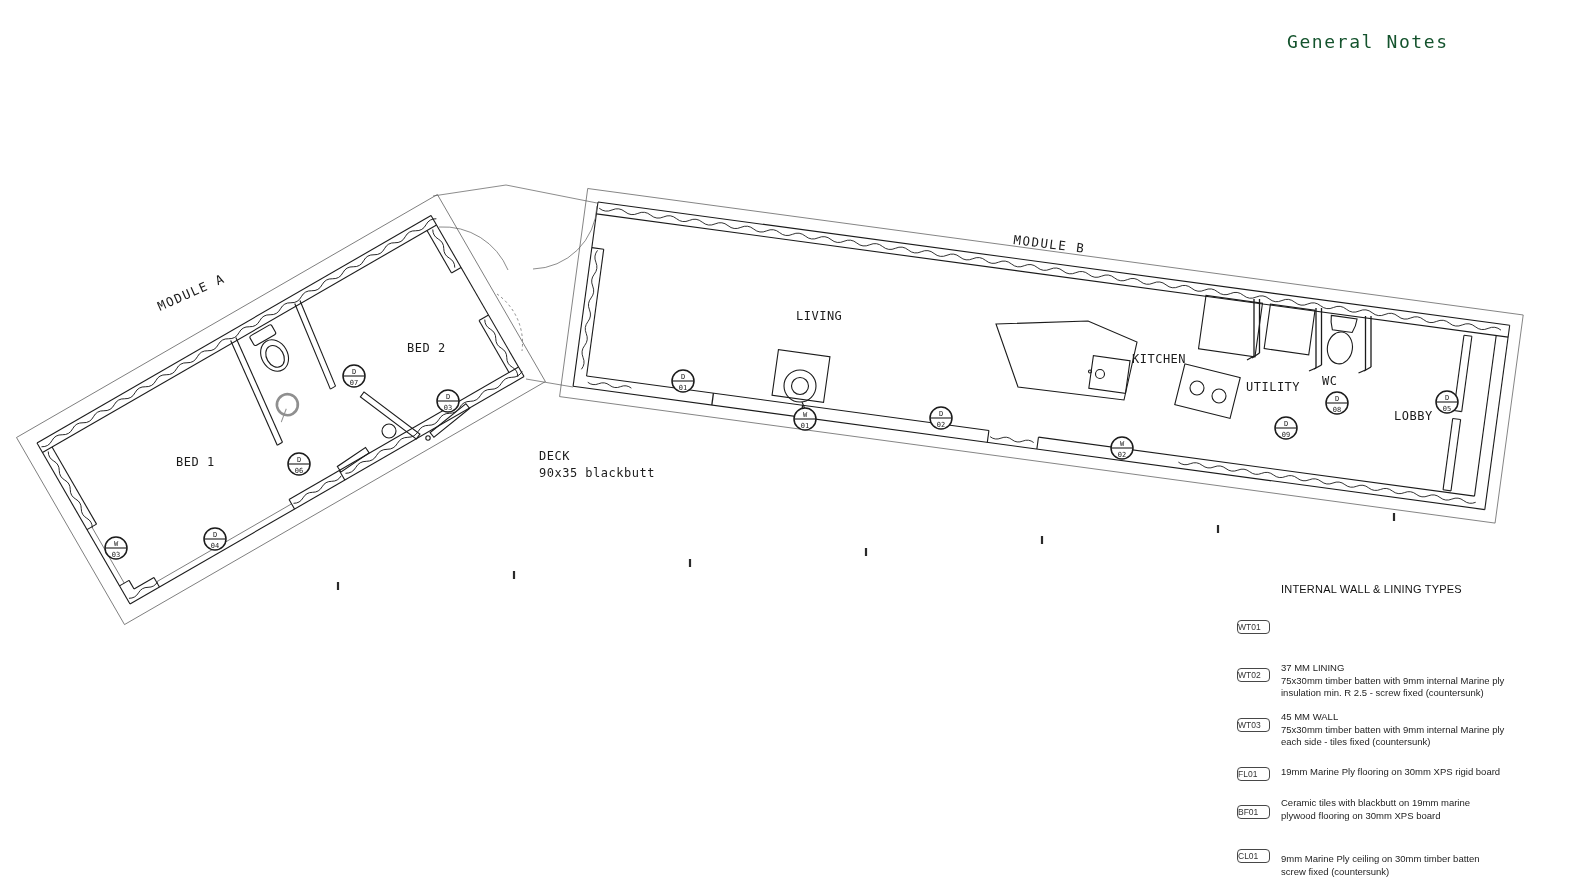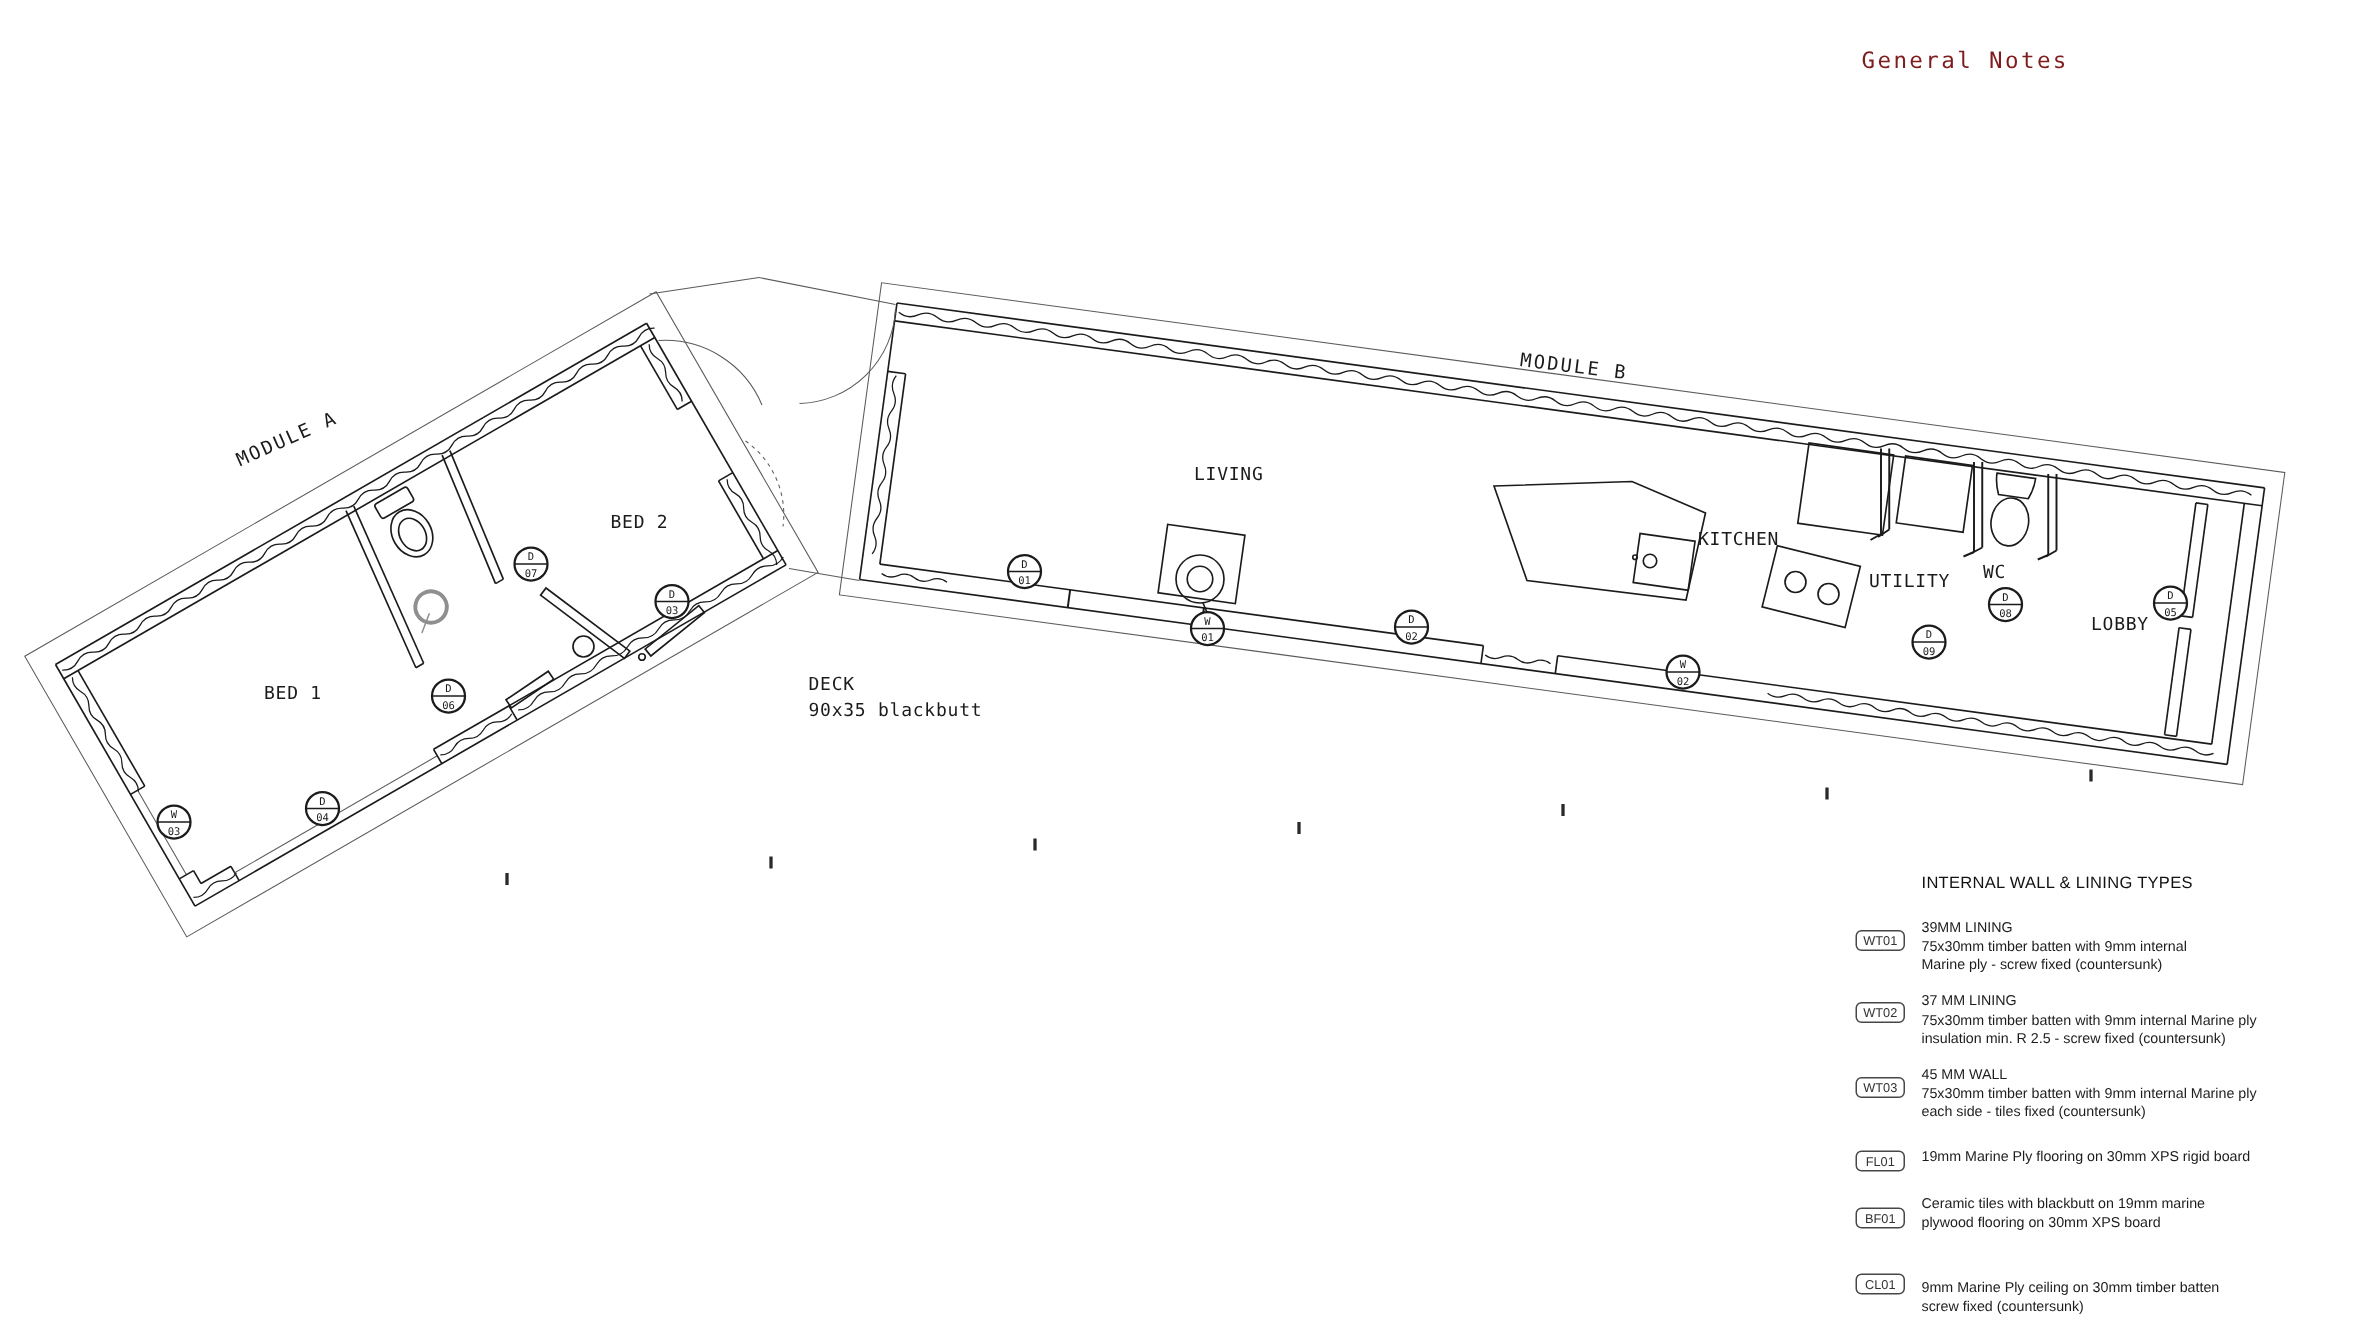--- a/index.html
+++ b/index.html
@@ -14,26 +14,26 @@
   .fn{stroke:#1b1b1b;stroke-width:1.1;fill:none}
   .dash{stroke-dasharray:2.5,2.8}
   .tick{stroke:#2a2a2a;stroke-width:2.2}
   .basin{stroke:#8f8f8f;stroke-width:2.6;fill:none}
   .basin-thin{stroke:#8f8f8f;stroke-width:1;fill:none}
   .marker circle{fill:#fff;stroke:#1b1b1b;stroke-width:1.5}
   .marker line{stroke:#1b1b1b;stroke-width:1.1}
   .marker text{font-family:"DejaVu Sans Mono",monospace;font-size:7px;text-anchor:middle;fill:#1b1b1b}
   .lbl{font-family:"DejaVu Sans Mono",monospace;font-size:12px;fill:#1b1b1b;letter-spacing:.5px}
   .lbl-big{font-family:"DejaVu Sans Mono",monospace;font-size:12.5px;fill:#1b1b1b;letter-spacing:1.5px}
-  .general-notes{position:absolute;left:1241px;top:31px;font-family:"DejaVu Sans Mono",monospace;
-    font-size:15px;letter-spacing:1.6px;color:#7f1d1d}
+  .general-notes{position:absolute;left:1287px;top:31px;font-family:"DejaVu Sans Mono",monospace;
+    font-size:18px;letter-spacing:1.6px;color:#14532d}
   .legend{position:absolute;left:1237px;top:583px;width:315px;height:290px}
   .legend-title{position:absolute;left:44px;top:0;font-size:11px;color:#111;letter-spacing:.2px}
   .lg-tag{position:absolute;left:0;border:1.2px solid #474747;border-radius:4px;font-size:8.5px;
-    padding:1px 0;width:33px;text-align:center;color:#333;background:#fff}
+    padding:1px 0;width:33px;text-align:left;color:#333;background:#fff}
   .lg-text{position:absolute;left:44px;font-size:9.5px;line-height:12.6px;white-space:nowrap;color:#1d1d1d}
 </style>
 </head>
 <body>
 
 <svg id="plan-svg" width="1582" height="885" viewBox="0 0 1582 885">
 
   <g transform="translate(37,443) rotate(-30)">
     <rect class="o" x="-15" y="-15" width="486" height="216"></rect>
 
@@ -317,25 +317,20 @@
   <text class="lbl" x="539" y="460">DECK</text>
   <text class="lbl" x="539" y="477">90x35 blackbutt</text>
 </svg>
 
 <div class="general-notes">General Notes</div>
 
 <div class="legend">
   <div class="legend-title">INTERNAL WALL &amp; LINING TYPES</div>
 
   <div class="lg-tag" style="top:37px">WT01</div>
-  <div class="lg-text" style="top:30px">
-    <div>39MM LINING</div>
-    <div>75x30mm timber batten with 9mm internal</div>
-    <div>Marine ply - screw fixed (countersunk)</div>
-  </div>
 
   <div class="lg-tag" style="top:85px">WT02</div>
   <div class="lg-text" style="top:79px">
     <div>37 MM LINING</div>
     <div>75x30mm timber batten with 9mm internal Marine ply</div>
     <div>insulation min. R 2.5 - screw fixed (countersunk)</div>
   </div>
 
   <div class="lg-tag" style="top:135px">WT03</div>
   <div class="lg-text" style="top:128px">

